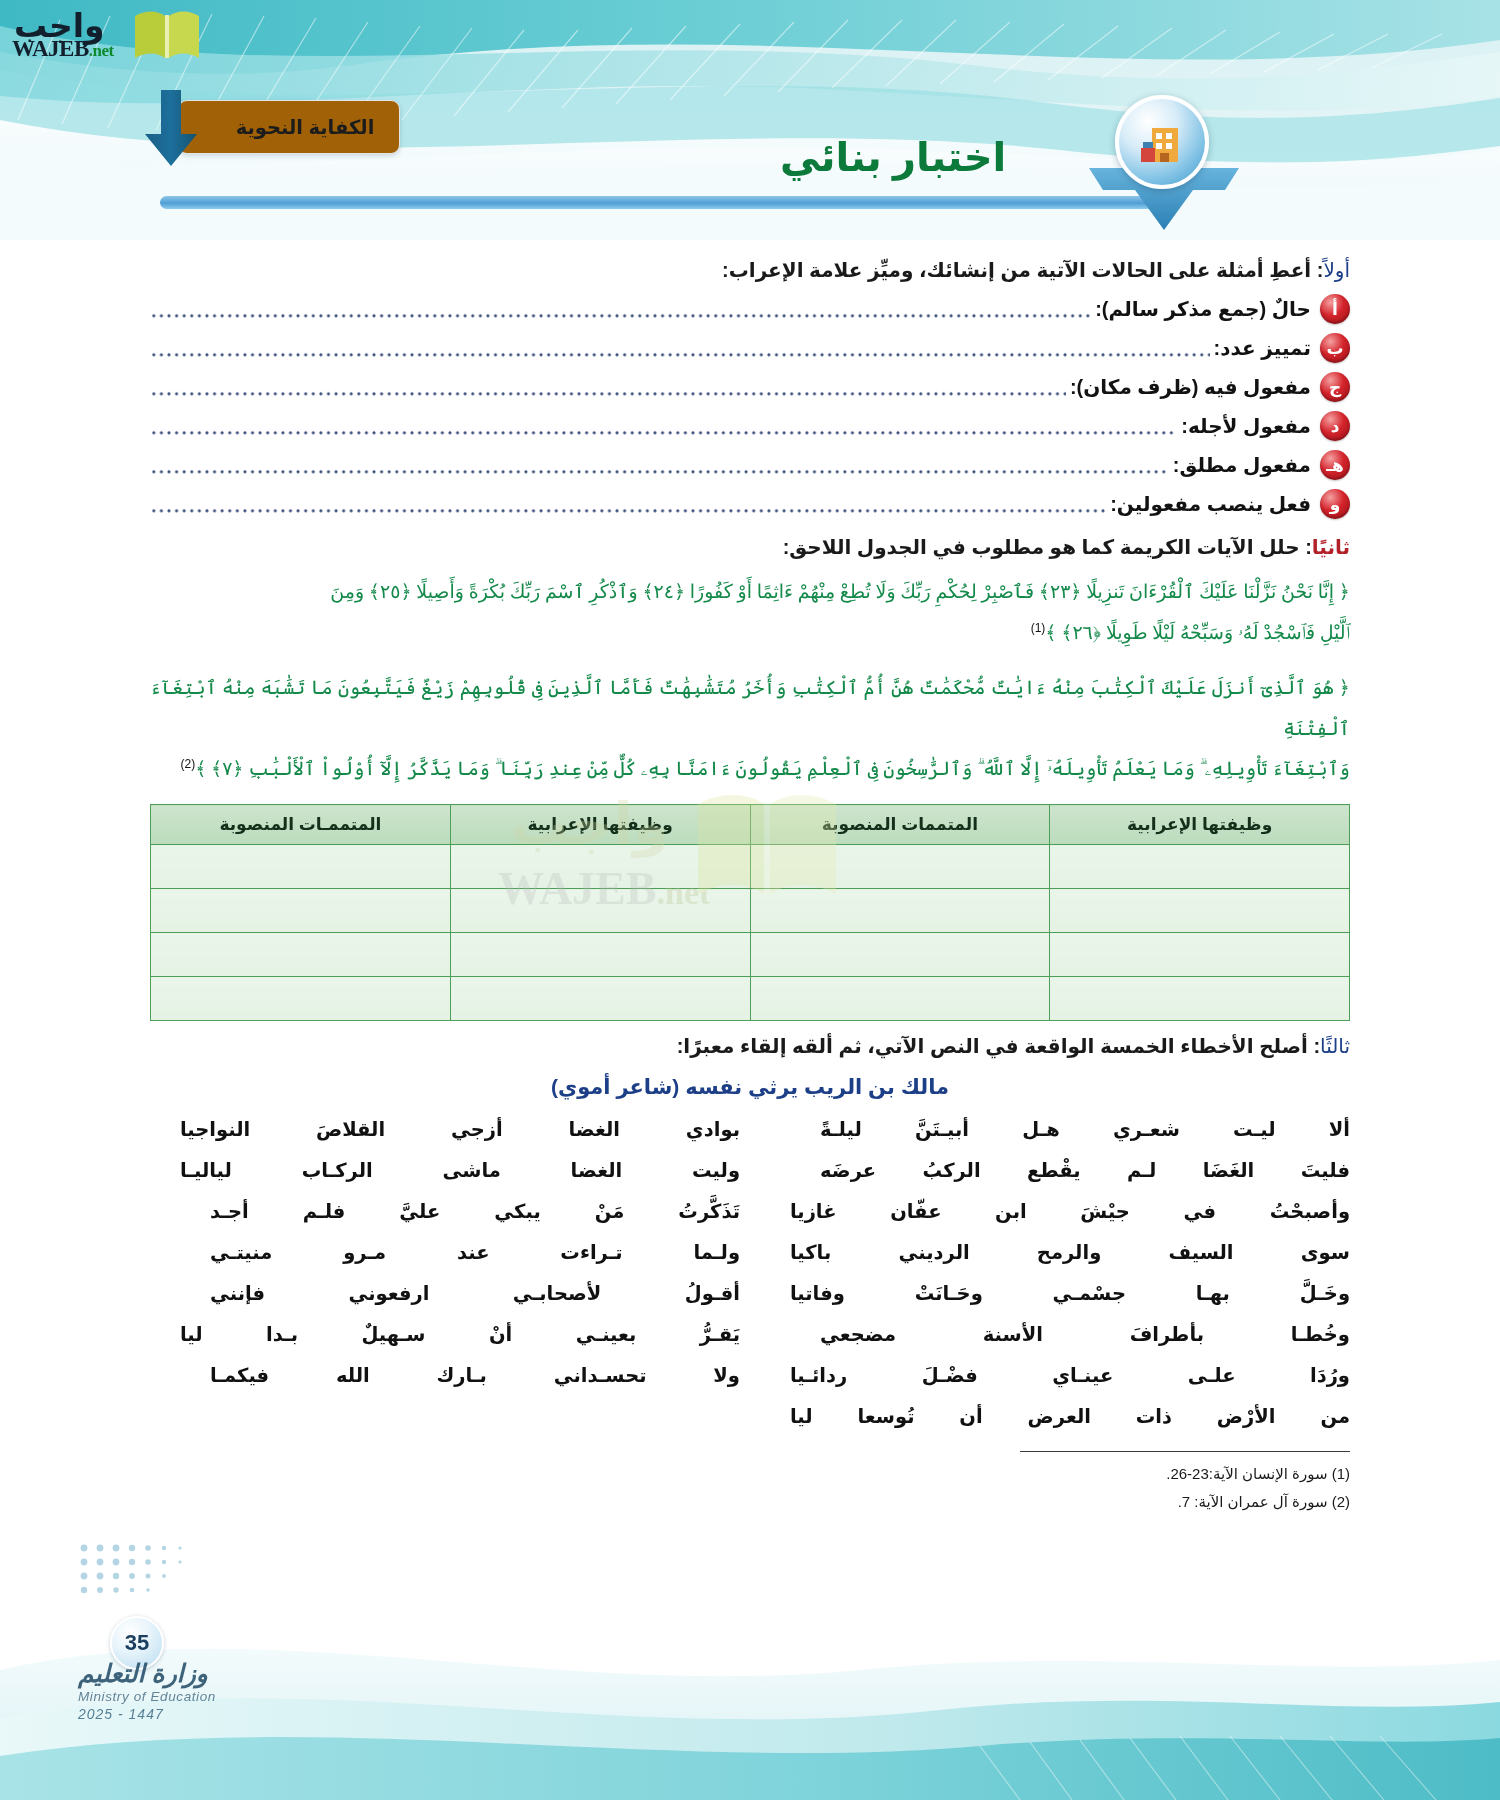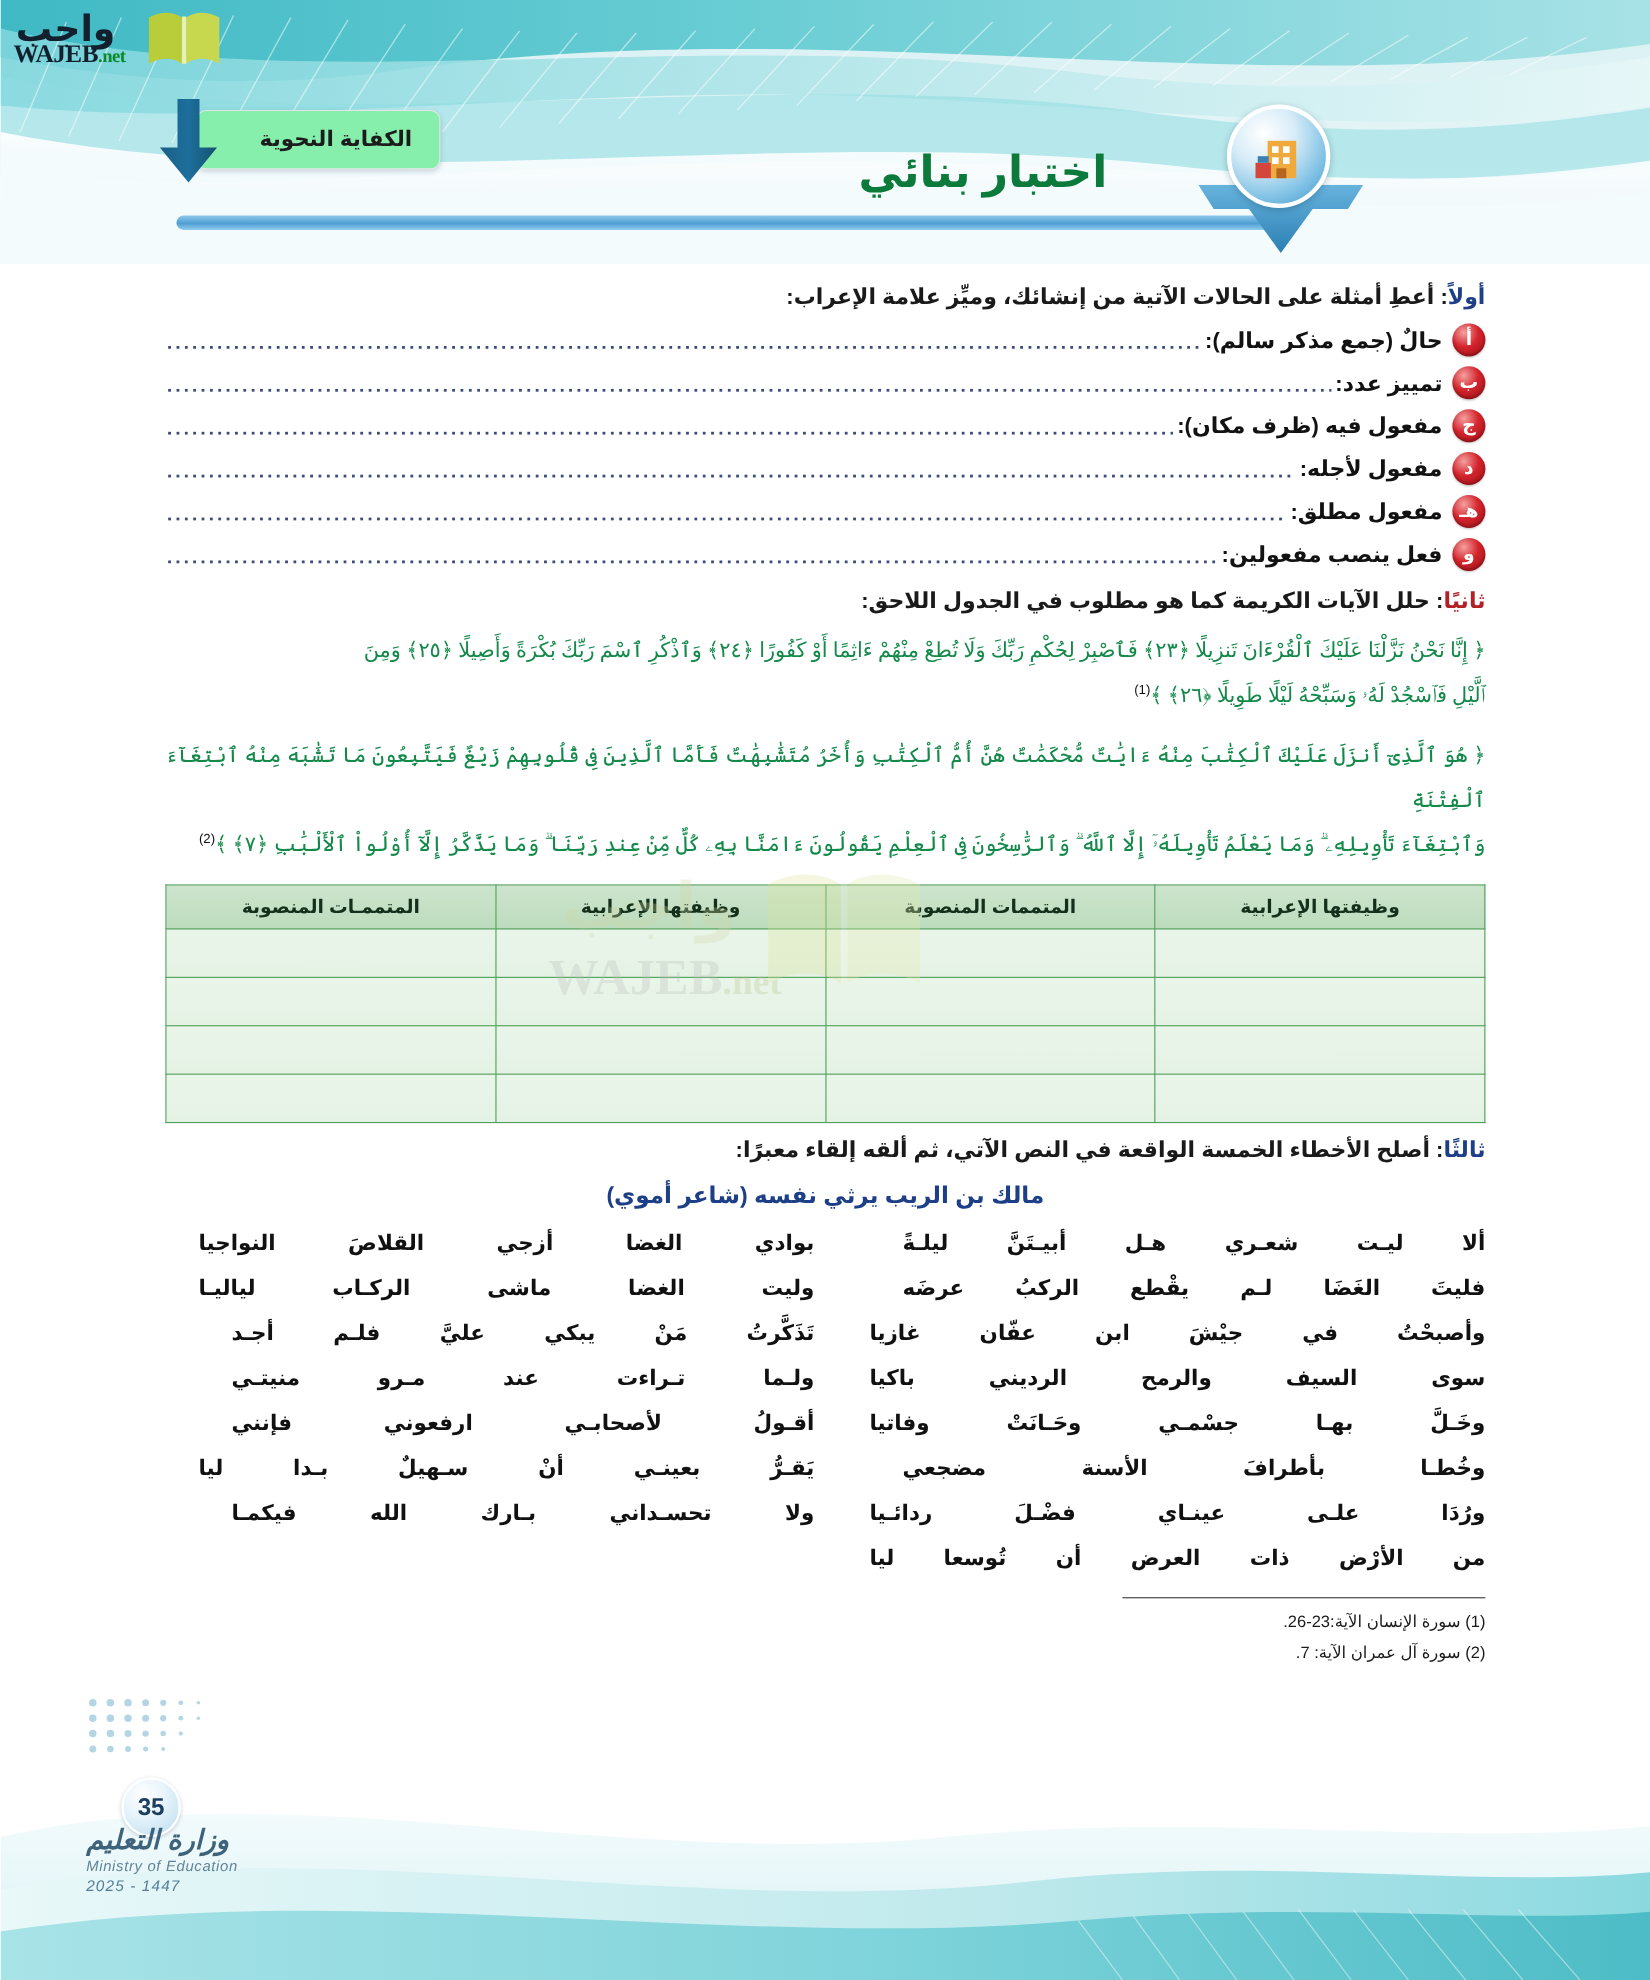--- a/index.html
+++ b/index.html
@@ -47,21 +47,21 @@
   .wajeb-net .dotnet { color: #0d8a2f; font-size: 17px; }
   .wajeb-book {
     position: absolute; left: 125px; top: 2px;
     width: 72px; height: 56px;
   }
 
   
   .kifaya-badge {
     position: absolute; top: 100px; left: 178px;
     width: 222px; height: 54px;
-    background: #86efac;
+    background: #a16207;
     border: 1px solid #e3e6e8;
     border-radius: 9px;
     box-shadow: 0 2px 5px rgba(30,60,80,0.18);
     display: flex; align-items: center; justify-content: flex-end;
     padding-right: 12px;
     z-index: 30;
   }
   .kifaya-label {
     font-size: 19.5px; font-weight: bold; color: #1c1c1c;
     width: 100%; text-align: center; padding-left: 44px;
@@ -108,21 +108,21 @@
     width: 1500px;
     padding: 0 150px 0 150px;
     direction: rtl;
   }
 
   .q-heading {
     font-size: 20px; font-weight: bold; color: #1a1a1a;
     text-align: right; margin-bottom: 4px;
     line-height: 1.5;
   }
-  .q-heading .ord-blue { color: #1d3f87; font-weight: bold; text-align: right; }
+  .q-heading .ord-blue { color: #1d3f87; font-weight: normal; text-align: right; }
   .q-heading .ord-red  { color: #b32128; font-weight: bold; }
 
   
   .first-list { margin-top: 6px; }
   .fl-row {
     display: flex; align-items: center;
     margin-bottom: 3px;
     min-height: 36px;
   }
   .bullet-circle {

